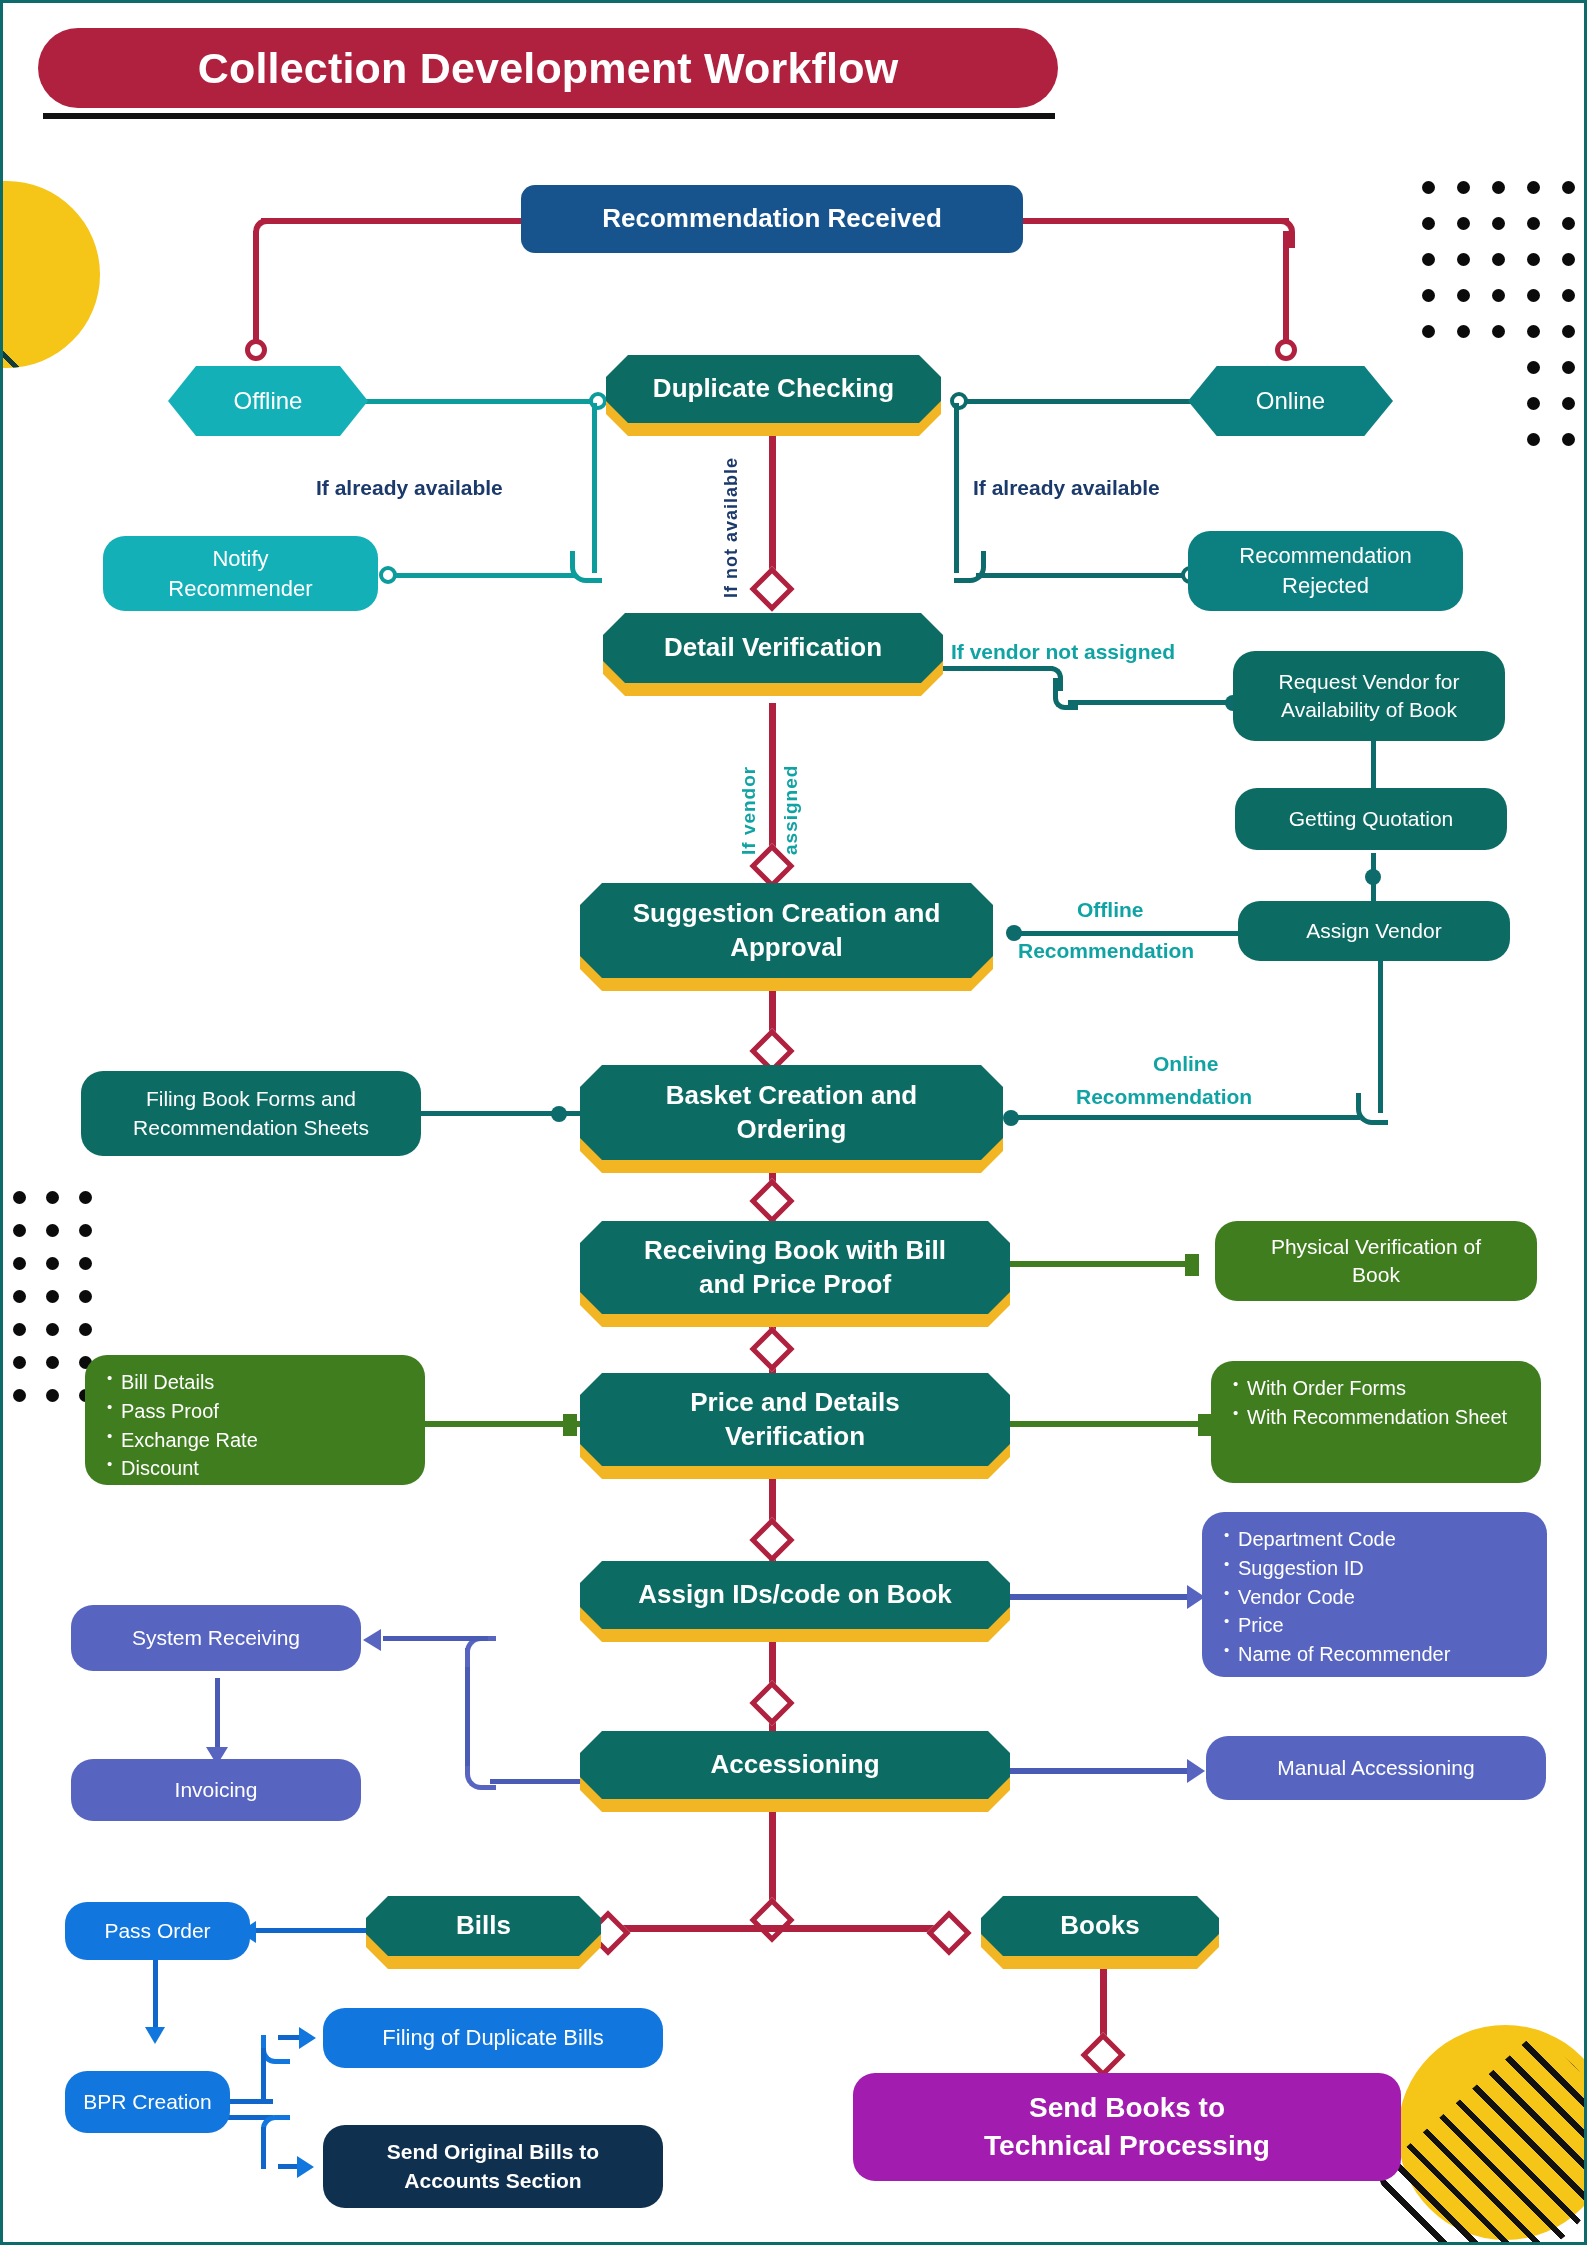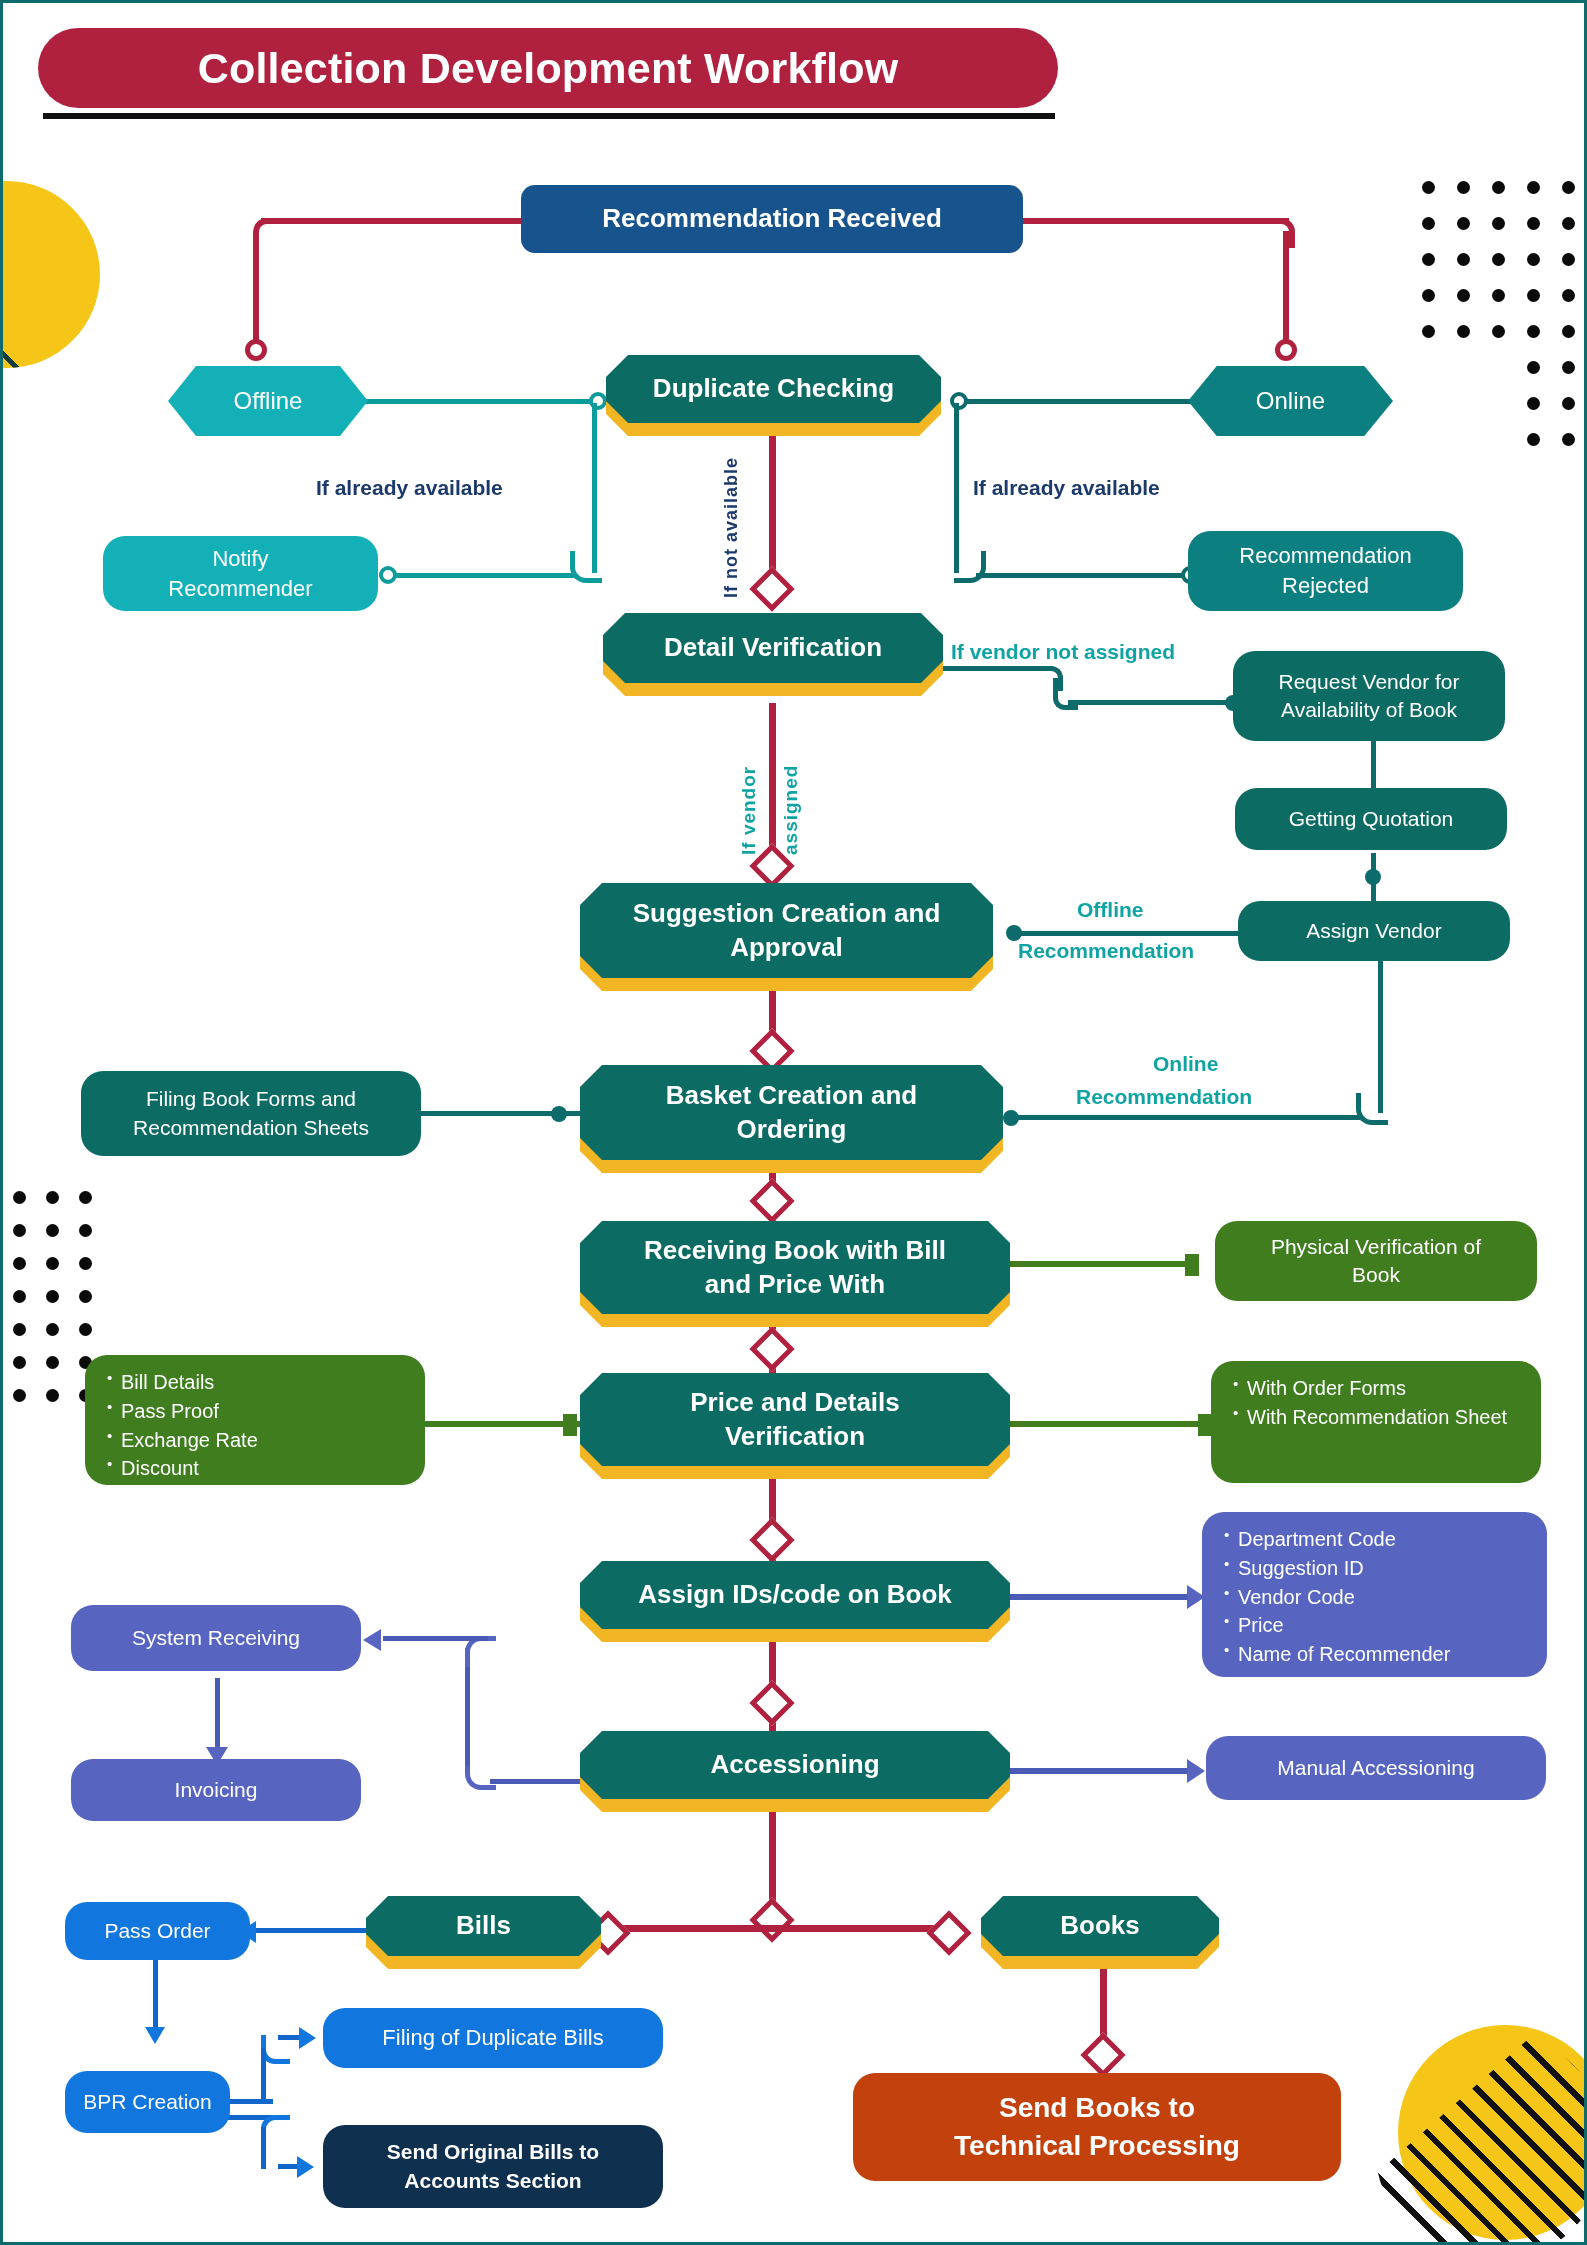--- a/index.html
+++ b/index.html
@@ -393,21 +393,21 @@
     <div class="oct-shadow"></div>
     <div class="oct-face"></div>
     <div class="oct-label" style="font-size:26px;white-space:pre-line;">Basket Creation and
 Ordering</div>
   </div>
 
   <div class="oct-wrap" style="left:577px;top:1218px;width:430px;height:93px;">
     <div class="oct-shadow"></div>
     <div class="oct-face"></div>
     <div class="oct-label" style="font-size:26px;white-space:pre-line;">Receiving Book with Bill
-and Price With</div>
+and Price Proof</div>
   </div>
 
   <div class="pill" style="left:1212px;top:1218px;width:322px;height:80px;background:#3f7d1f;font-size:21px;white-space:pre-line;">
     <span>Physical Verification of
 Book</span>
   </div>
 
   <div class="pill listbox" style="left:82px;top:1352px;width:340px;height:130px;background:#3f7d1f;font-size:20px;">
     <ul>
       <li>Bill Details</li>
@@ -488,21 +488,21 @@
   <div class="pill" style="left:320px;top:2005px;width:340px;height:60px;background:#1176dd;font-size:22px;">
     <span>Filing of Duplicate Bills</span>
   </div>
 
   <div class="pill" style="left:320px;top:2122px;width:340px;height:83px;background:#10304f;font-size:21px;
               font-weight:bold;white-space:pre-line;">
     <span>Send Original Bills to
 Accounts Section</span>
   </div>
 
-  <div class="pill" style="left:850px;top:2070px;width:488px;height:108px;background:#c2410c;font-size:28px;
+  <div class="pill" style="left:850px;top:2070px;width:548px;height:108px;background:#a21caf;font-size:28px;
               font-weight:bold;white-space:pre-line;border-radius:22px;">
     <span>Send Books to
 Technical Processing</span>
   </div>
 
   <div class="edge-label" style="left:313px;top:472px;color:#1b3a6b;font-size:21px;">If already available</div>
 
   <div class="edge-label" style="left:970px;top:472px;color:#1b3a6b;font-size:21px;">If already available</div>
 
   <div class="vert-lbl" style="left:718px;top:450px;height:145px;color:#1b3a6b;font-size:18px;">If not available</div>

